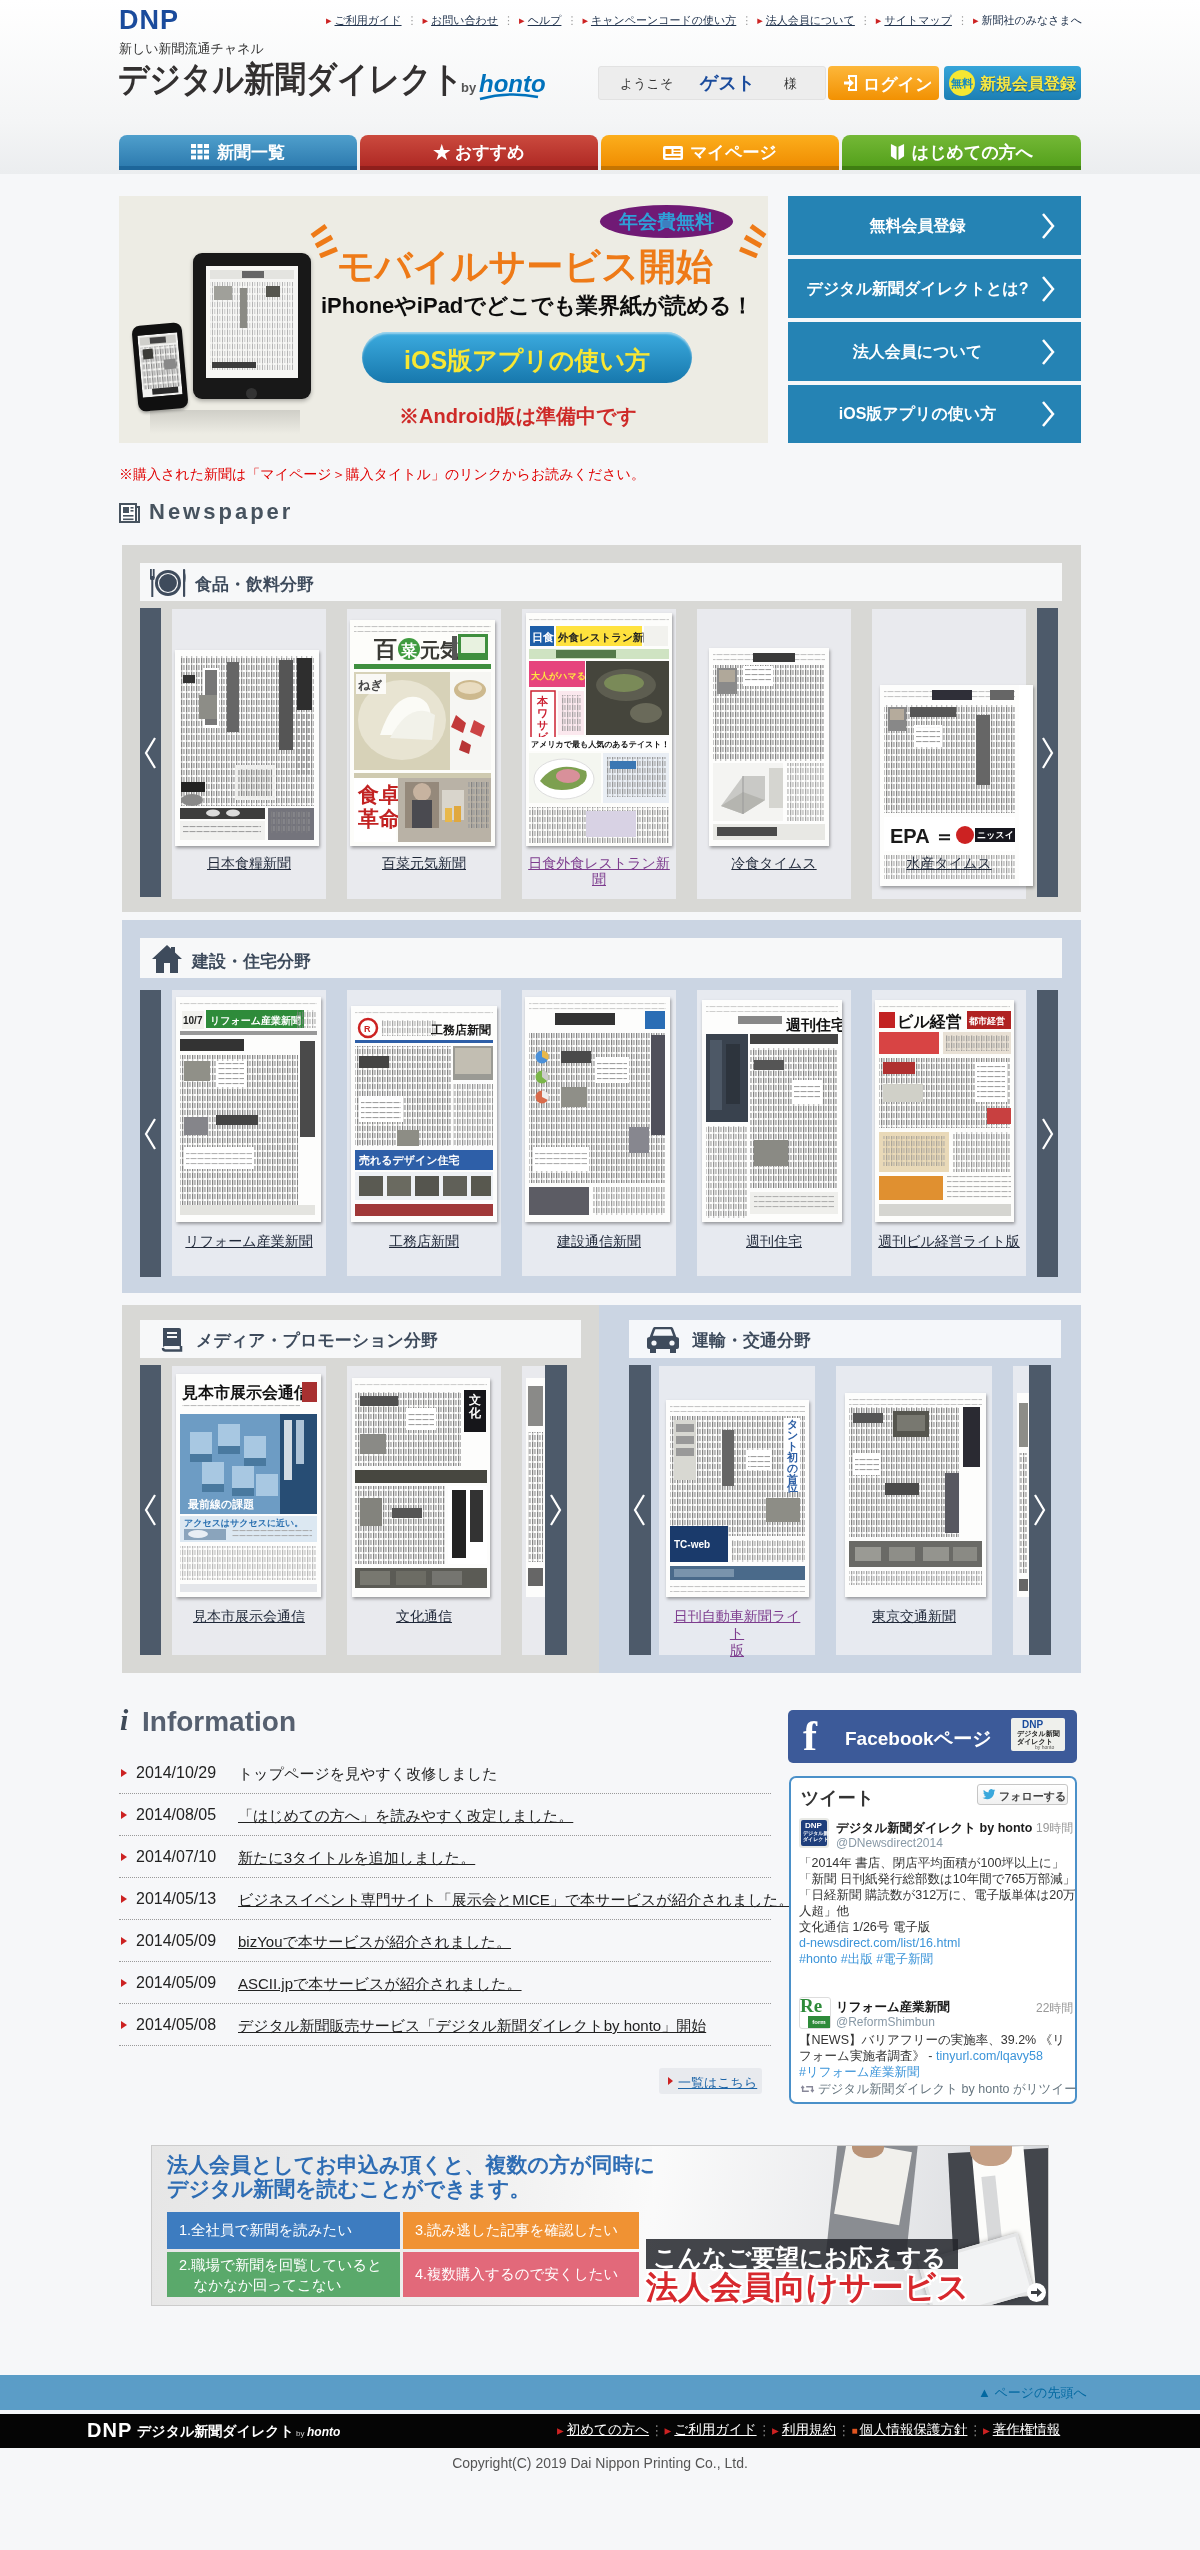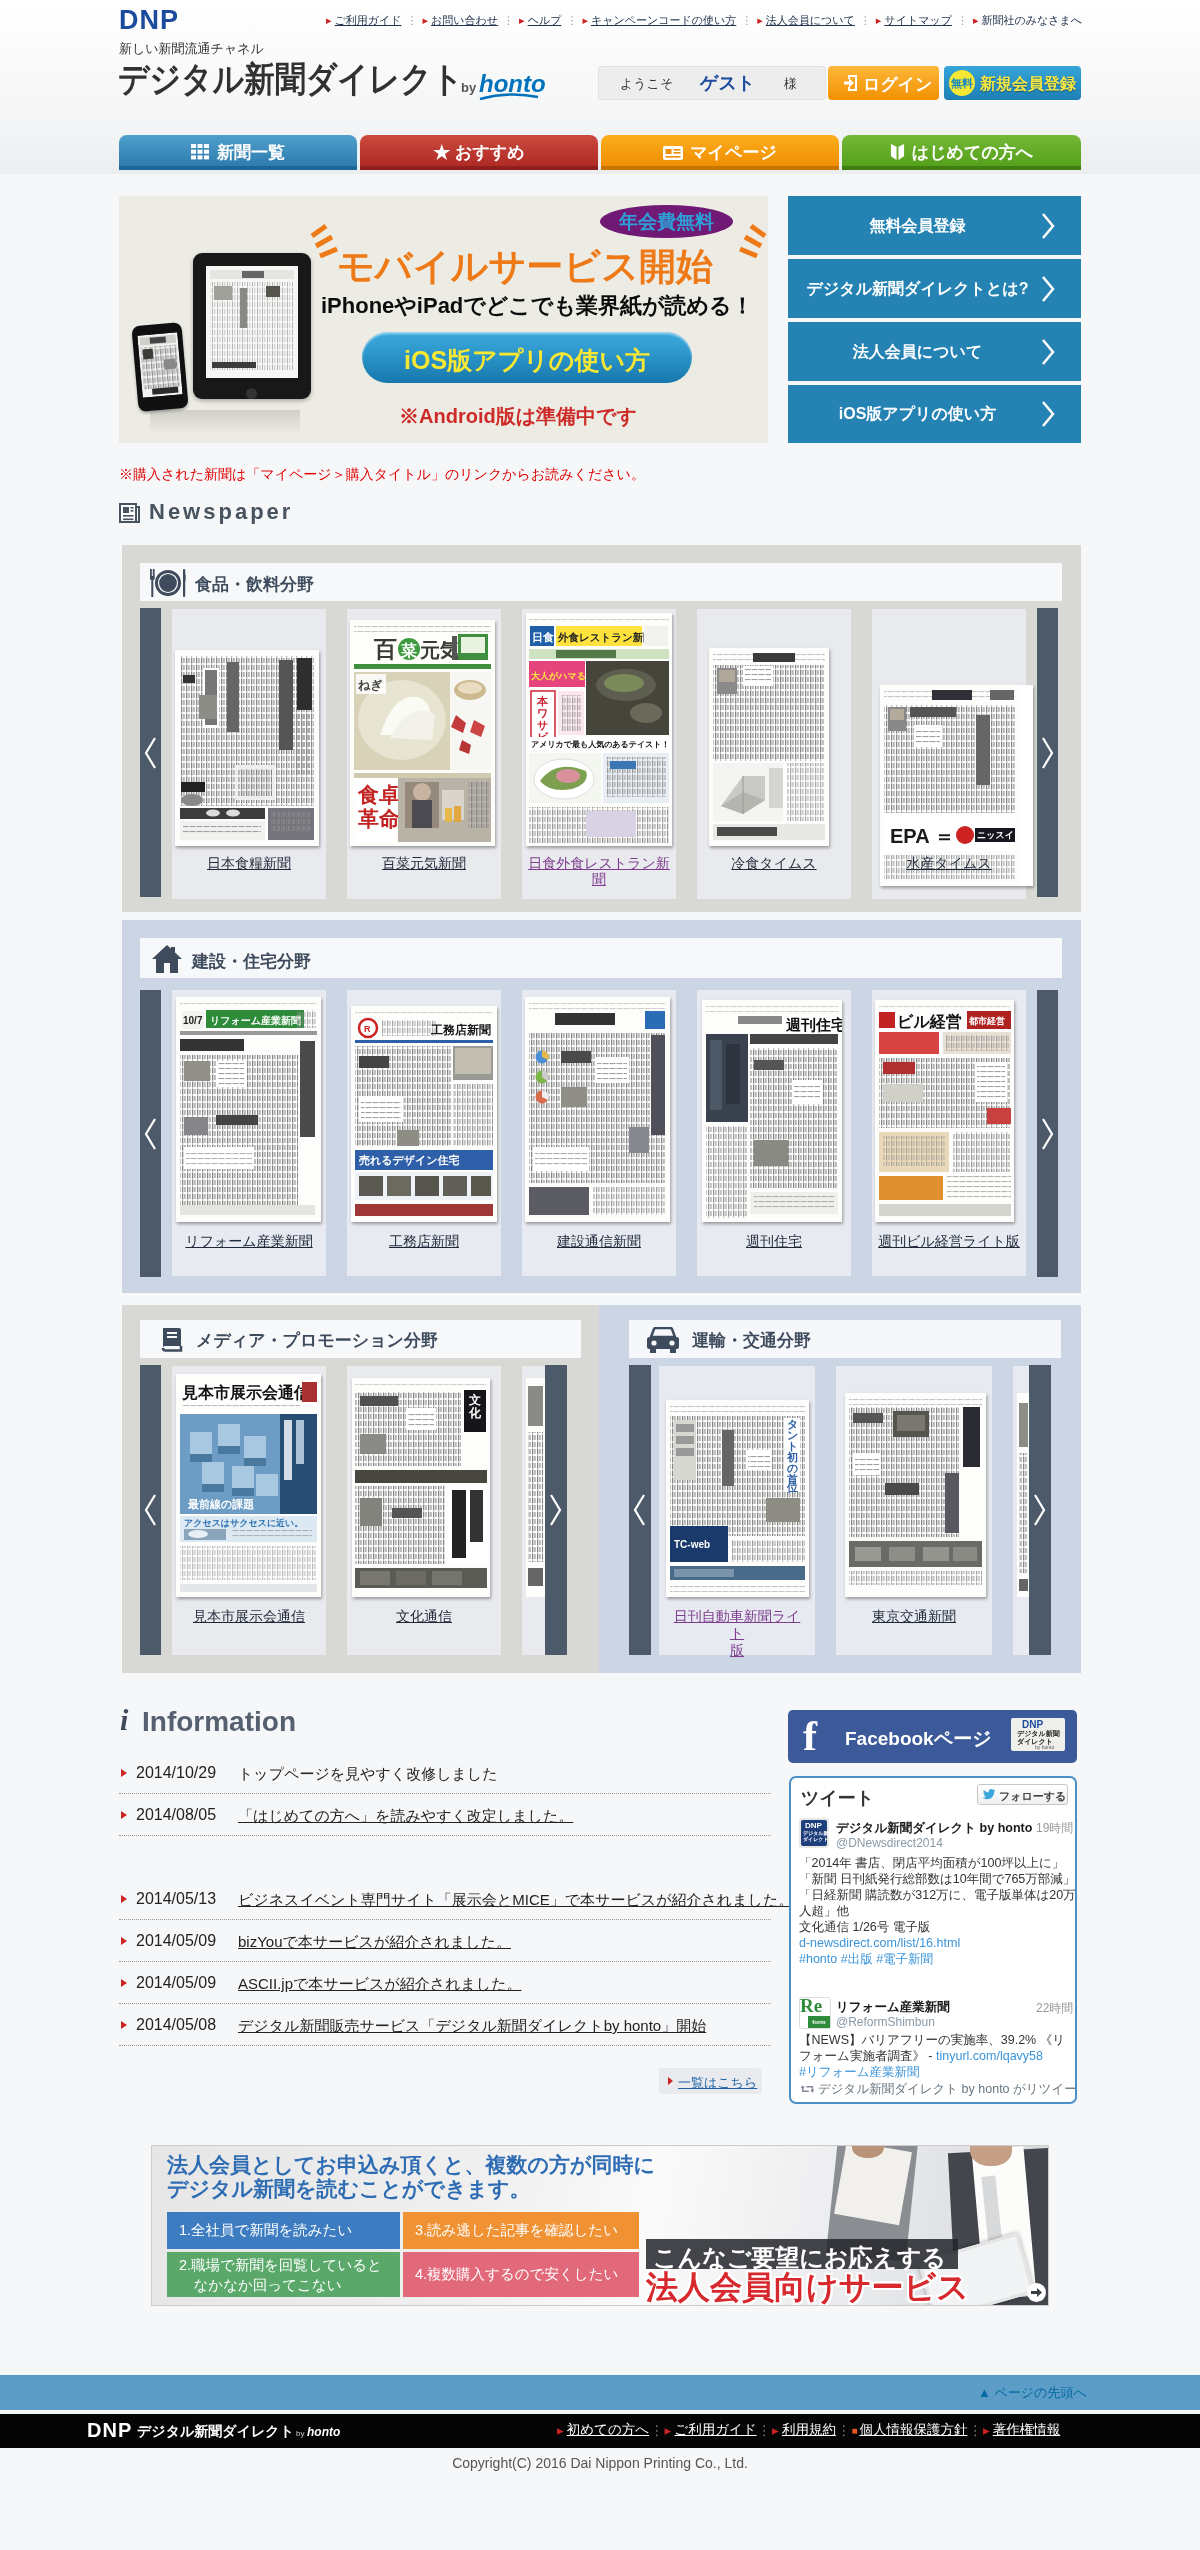--- a/index.html
+++ b/index.html
@@ -783,20 +783,25 @@
       <span class="dt">2014/10/29</span>
       <span class="tx1">トップページを見やすく改修しました</span>
     </div>
 
 <div class="infrow" style="top:1794px;">
       <span class="rtri" style="left:2px;top:17px;"></span>
       <span class="dt">2014/08/05</span>
       <span class="tx1 pur"><u>「はじめての方へ」を読みやすく改定しました。</u></span>
     </div>
 
+<div class="infrow" style="top:1836px;">
+      <span class="rtri" style="left:2px;top:17px;"></span>
+      <span class="dt">2014/07/10</span>
+      <span class="tx1 blu"><u>新たに3タイトルを追加しました。</u></span>
+    </div>
 
 <div class="infrow" style="top:1878px;">
       <span class="rtri" style="left:2px;top:17px;"></span>
       <span class="dt">2014/05/13</span>
       <span class="tx1 blu"><u>ビジネスイベント専門サイト「展示会とMICE」で本サービスが紹介されました。</u></span>
     </div>
 
 <div class="infrow" style="top:1920px;">
       <span class="rtri" style="left:2px;top:17px;"></span>
       <span class="dt">2014/05/09</span>
@@ -919,14 +924,14 @@
       <span style="color:#cc2222;margin-right:3px;">▸</span>
       <u>利用規約</u>
       <span style="color:#777;margin:0 1px;">⋮</span>
       <span style="color:#e05520;margin-right:2px;font-size:10px;">■</span>
       <u>個人情報保護方針</u>
       <span style="color:#777;margin:0 1px;">⋮</span>
       <span style="color:#cc2222;margin-right:3px;">▸</span>
       <u>著作権情報</u>
 </div>
 
-<div class="abs" style="left:0;top:2455px;width:1200px;text-align:center;font-size:14px;color:#555;">Copyright(C) 2016 Dai Nippon Printing Co., Ltd.</div>
+<div class="abs" style="left:0;top:2455px;width:1200px;text-align:center;font-size:14px;color:#555;">Copyright(C) 2019 Dai Nippon Printing Co., Ltd.</div>
 </div>
 
 </body></html>

